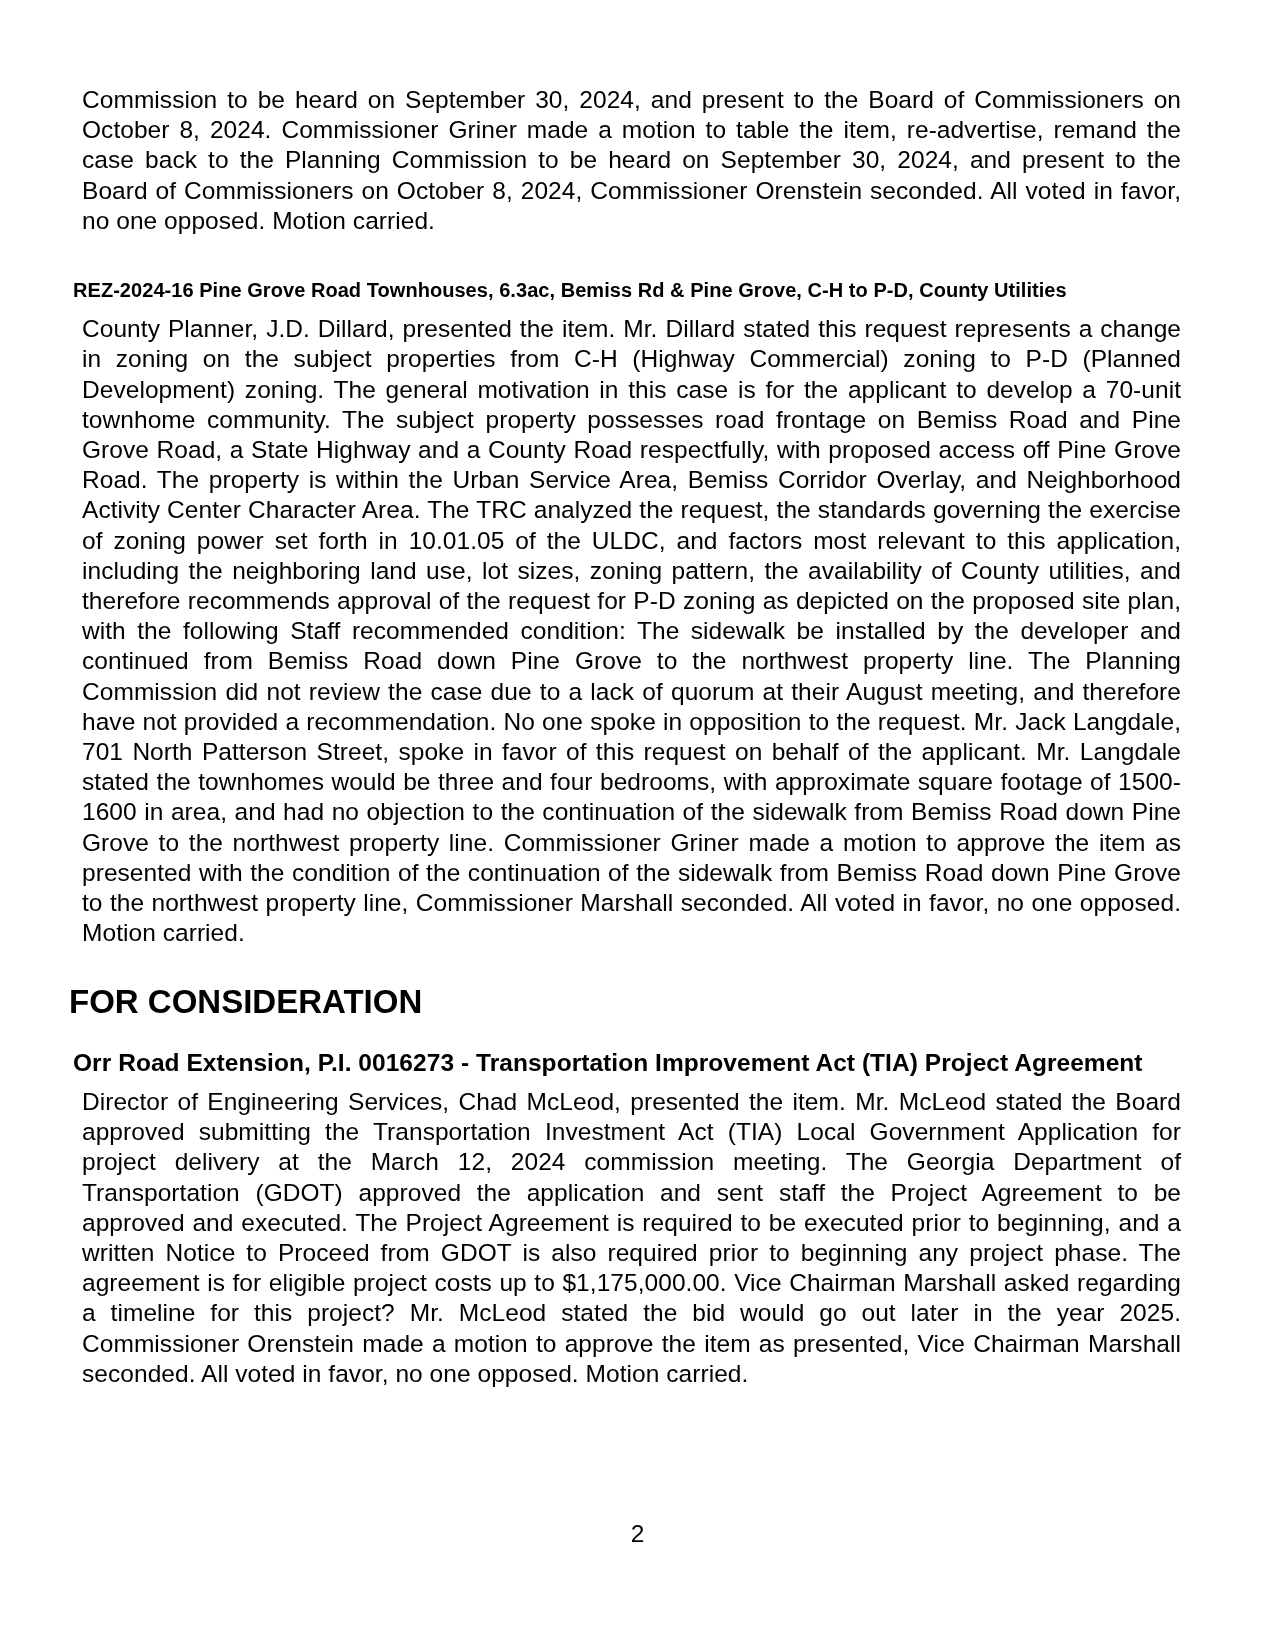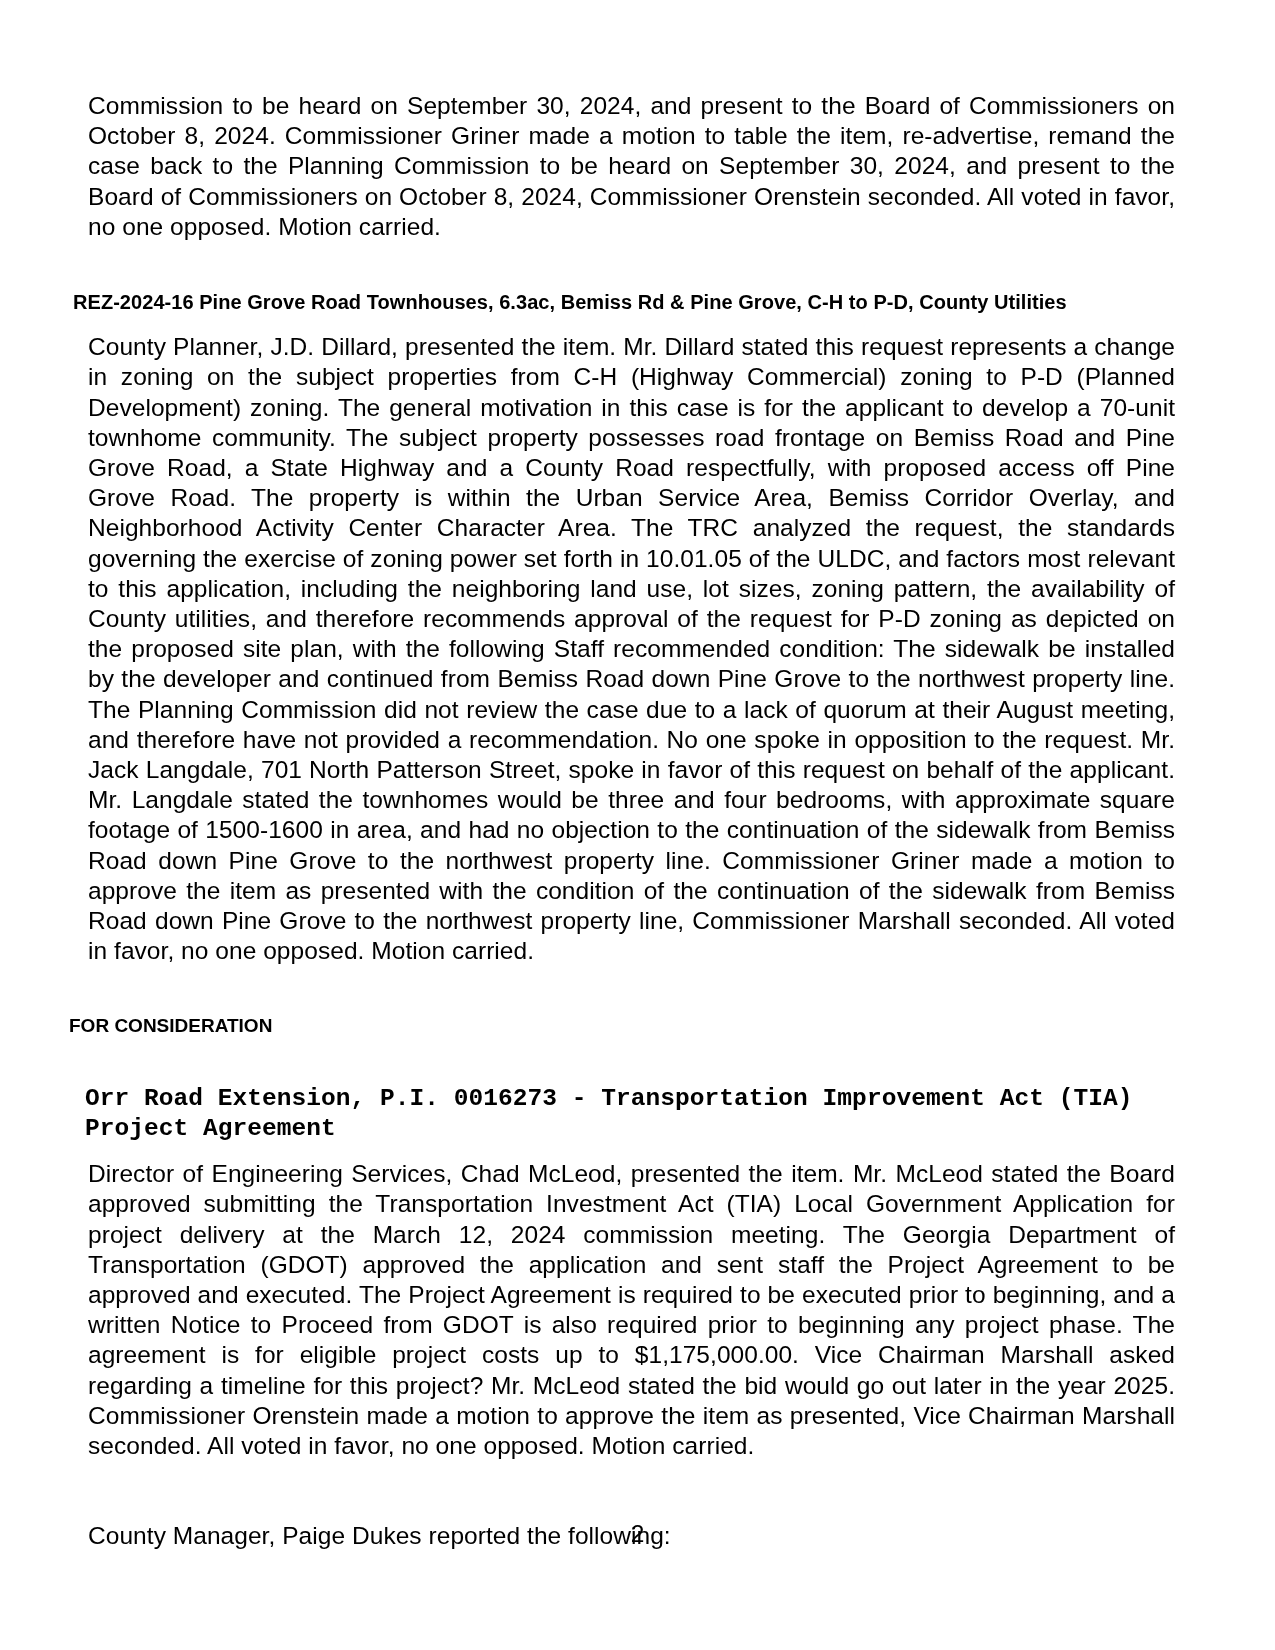--- a/index.html
+++ b/index.html
@@ -19,48 +19,47 @@
     box-sizing: border-box;
     overflow: hidden;
   }
   .content {
     position: absolute;
     left: 73px;
     top: 76px;
     width: 1117px;
   }
   p.body-text {
-    margin: 15px;
+    margin: 9px;
     font-size: 24.5px;
     line-height: 30.2px;
     text-align: justify;
     text-justify: inter-word;
     letter-spacing: 0.05px;
     word-spacing: 0px;
   }
   .heading {
     margin: 0;
     font-size: 20px;
     line-height: 30.2px;
     font-weight: bold;
     text-align: justify;
     letter-spacing: 0.05px;
   }
   .heading-plain {
-    margin: 12px;
+    margin: 0;
     font-size: 24.5px;
     line-height: 30.2px;
     font-weight: bold;
     text-align: left;
     letter-spacing: 0.05px;
-    font-family: Liberation Mono, monospace;
   }
   .section-label {
     margin: 0;
-    font-size: 19px;
+    font-size: 33px;
     line-height: 30.2px;
     font-weight: bold;
     text-align: left;
     margin-left: -4px;
   }
   .gap-para {
     height: 30px;
   }
   .page-number {
     position: absolute;
@@ -93,19 +92,18 @@
 
     <div class="gap-para"></div>
 
     <p class="heading-plain">Orr Road Extension, P.I. 0016273 - Transportation Improvement Act (TIA) Project Agreement</p>
 
     <p class="body-text">Director of Engineering Services, Chad McLeod, presented the item.  Mr. McLeod stated the Board approved submitting the Transportation Investment Act (TIA) Local Government Application for project delivery at the March 12, 2024 commission meeting. The Georgia Department of Transportation (GDOT) approved the application and sent staff the Project Agreement to be approved and executed. The Project Agreement is required to be executed prior to beginning, and a written Notice to Proceed from GDOT is also required prior to beginning any project phase. The agreement is for eligible project costs up to $1,175,000.00.  Vice Chairman Marshall asked regarding a timeline for this project?  Mr. McLeod stated the bid would go out later in the year 2025. Commissioner Orenstein made a motion to approve the item as presented, Vice Chairman Marshall seconded.  All voted in favor, no one opposed.  Motion carried.</p>
 
     <div class="gap-para"></div>
 
 
-    <p class="body-text">County Manager, Paige Dukes reported the following:</p>
 
   </div>
 
   <div class="page-number">2</div>
 
 </div>
 
 </body></html>

